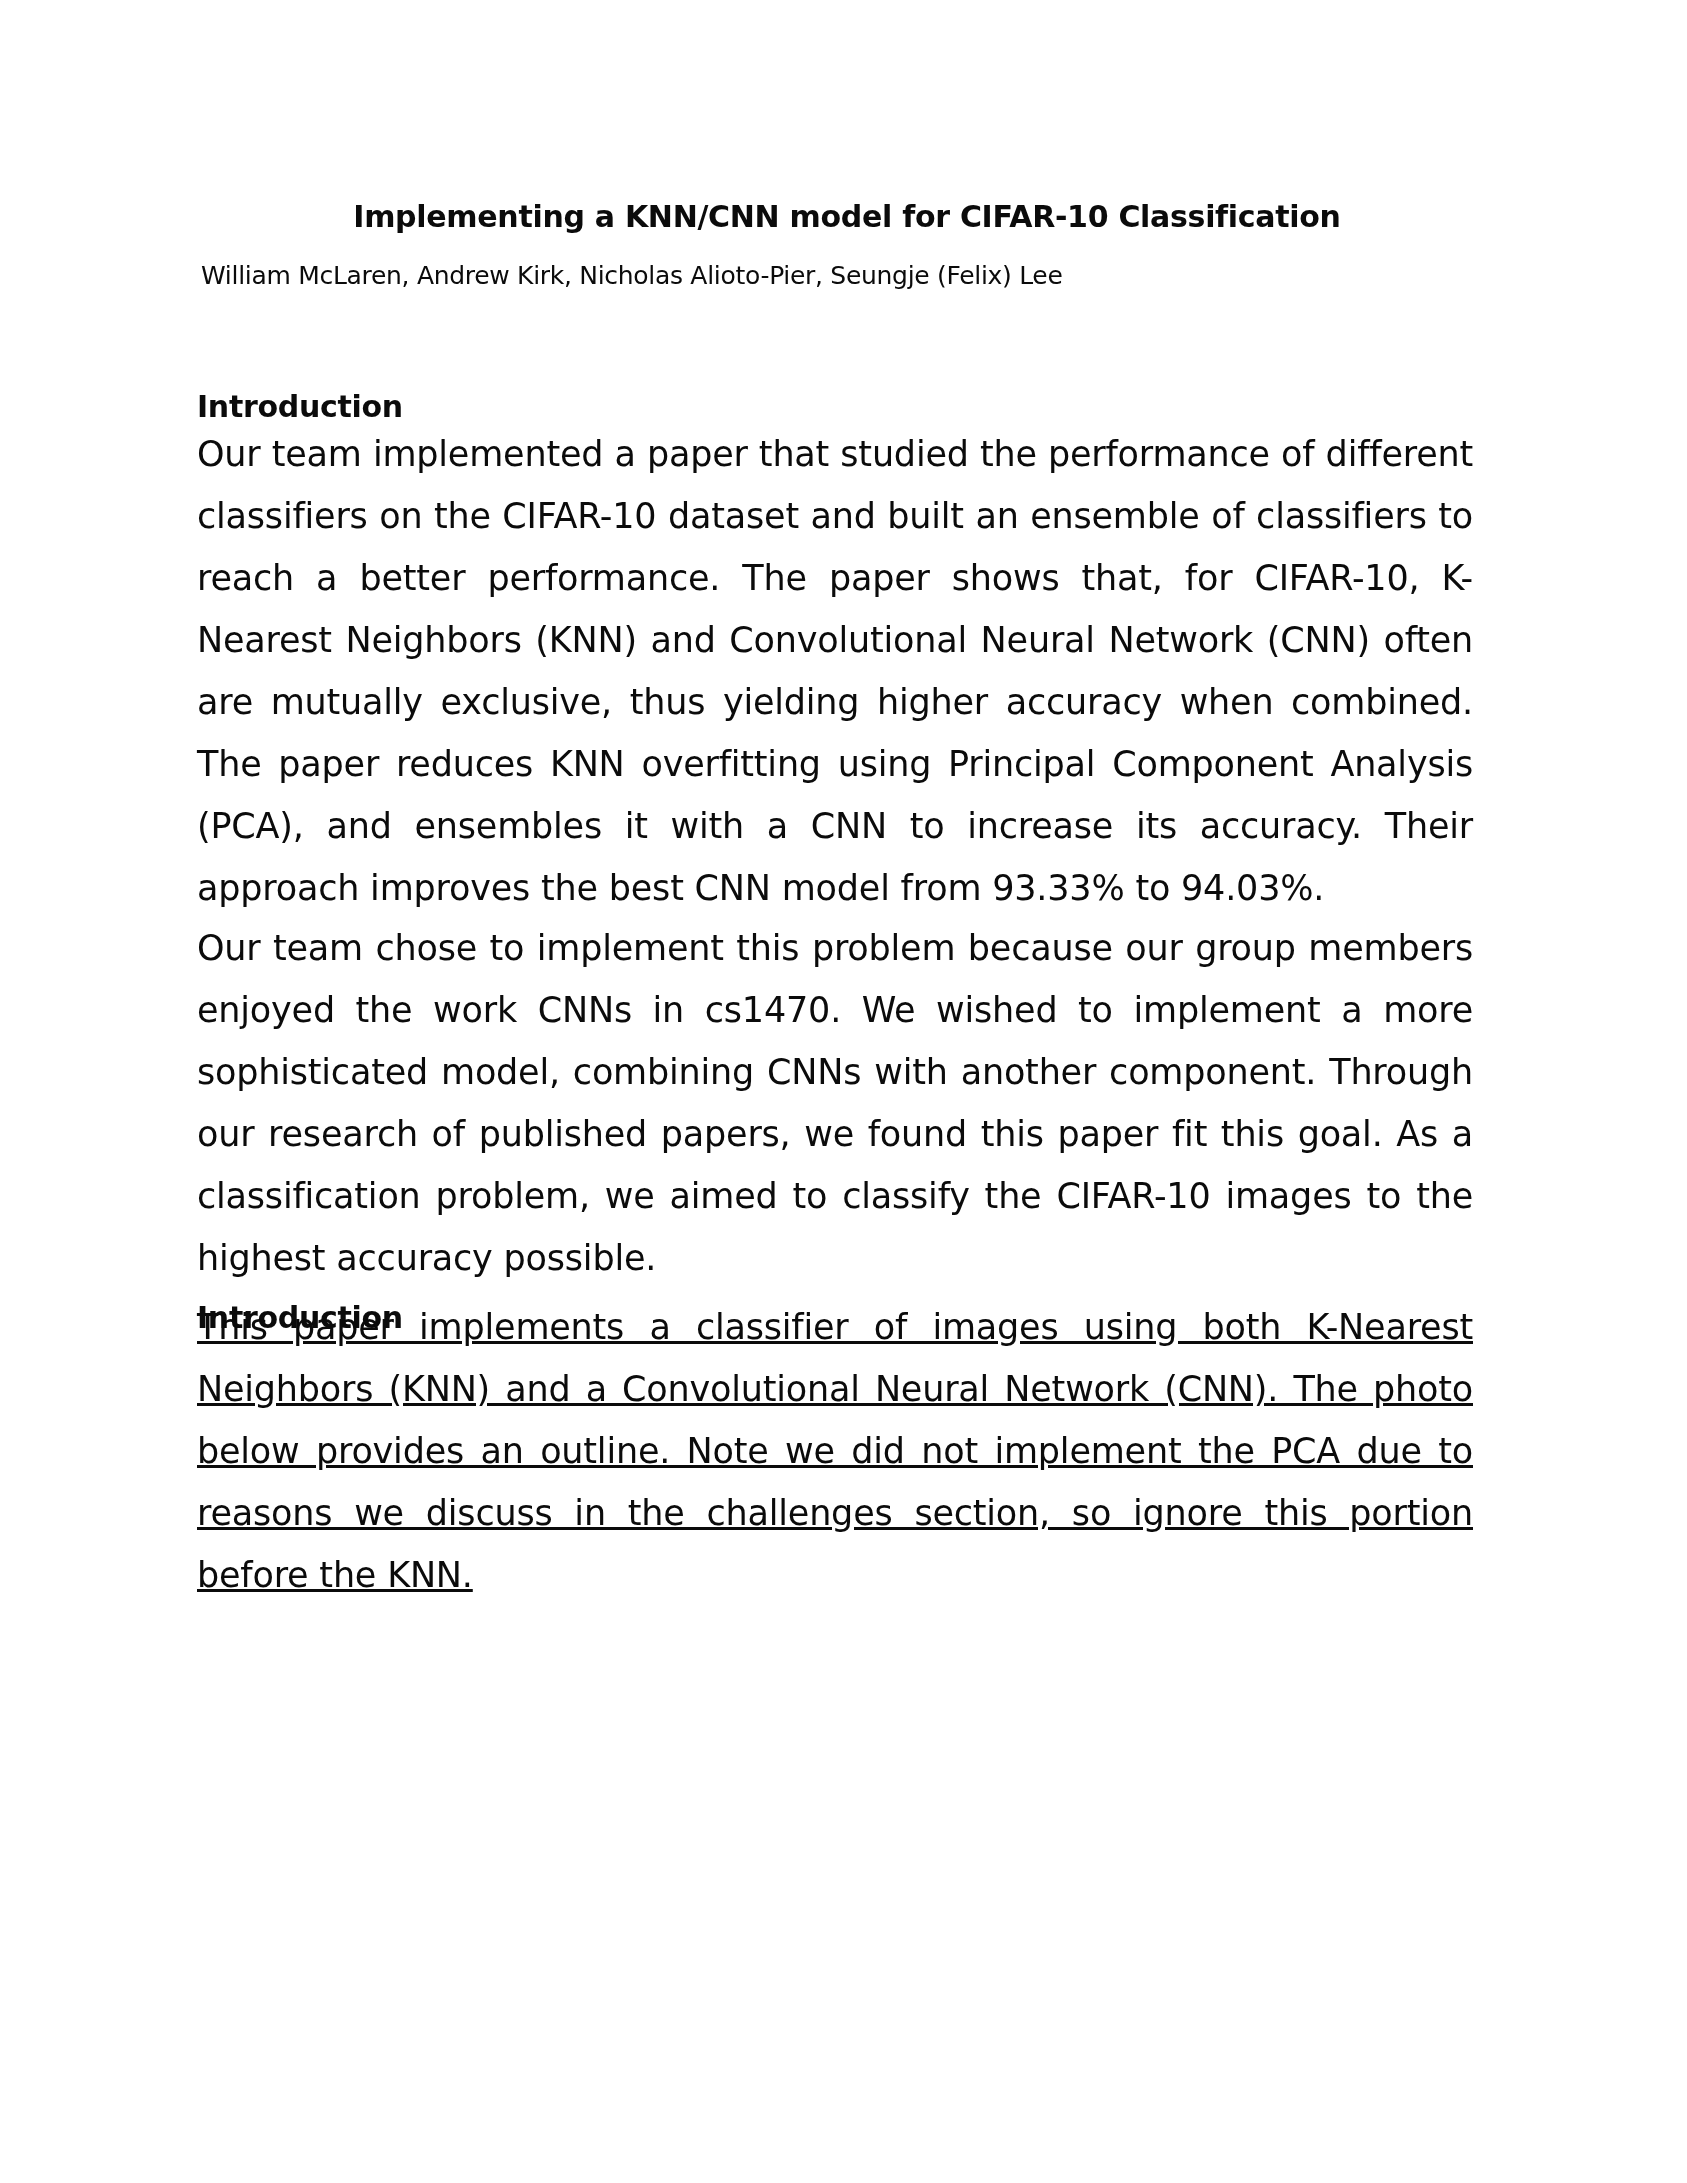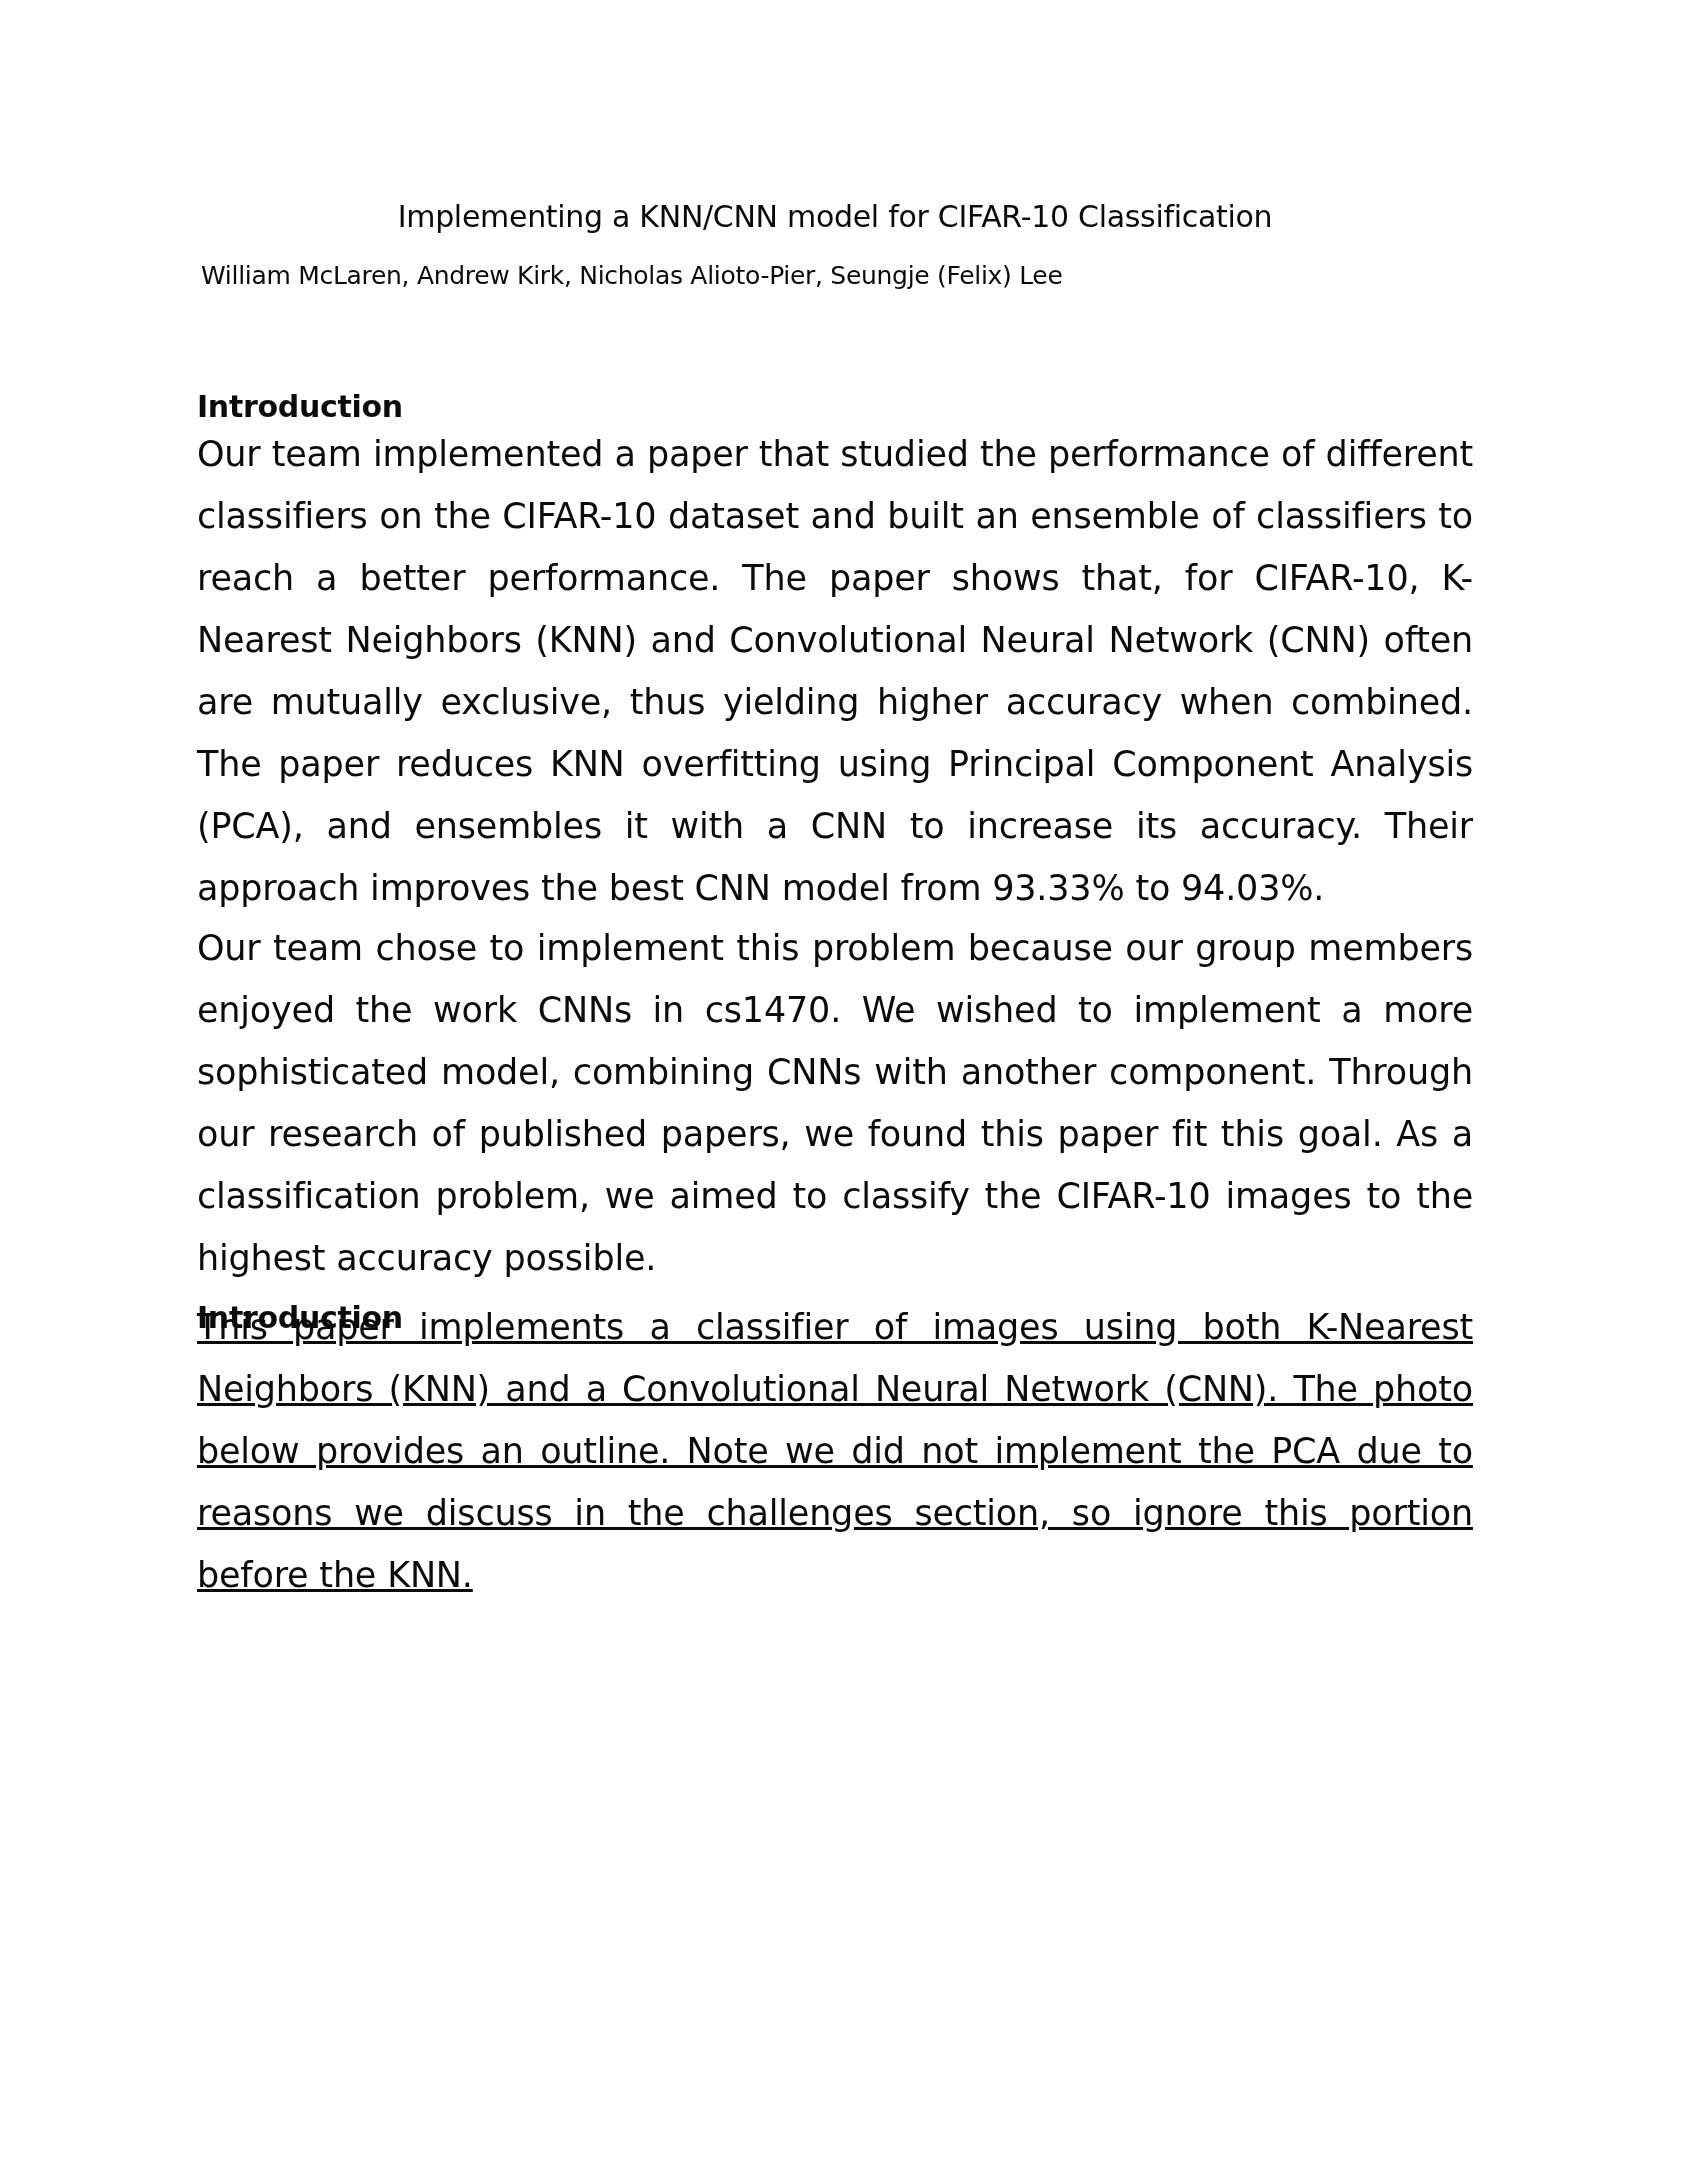--- a/index.html
+++ b/index.html
@@ -16,25 +16,25 @@
       font-family: "DejaVu Sans", "Liberation Sans", sans-serif;
     }
     .page {
       position: absolute;
       left: 197px;
       top: 0;
       width: 1276px;
     }
     .title {
       position: absolute;
-      left: 0;
+      left: 12px;
       width: 1276px;
       top: 196px;
       text-align: center;
-      font-weight: normal;
+      font-weight: bold;
       font-size: 30px;
       line-height: 42px;
       letter-spacing: -0.3px;
     }
     .authors {
       position: absolute;
       left: 4px;
       width: 1276px;
       top: 259px;
       text-align: left;

